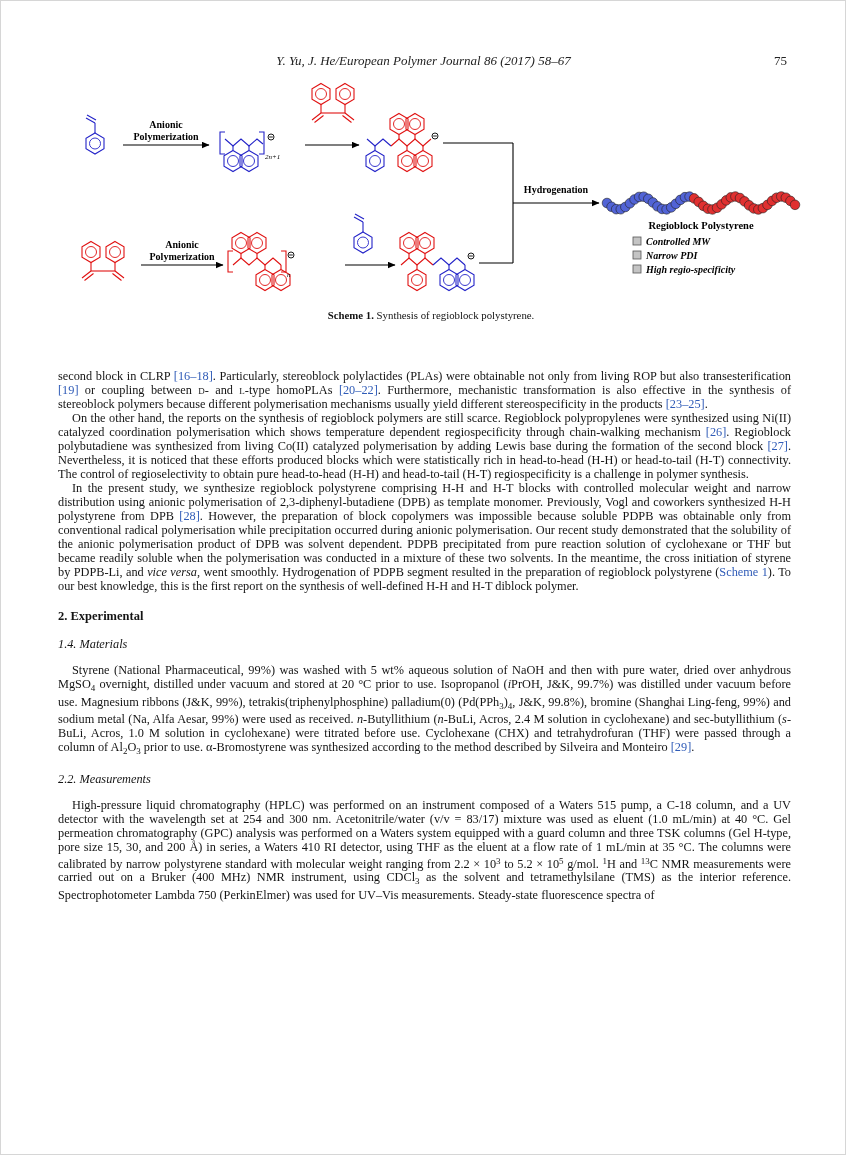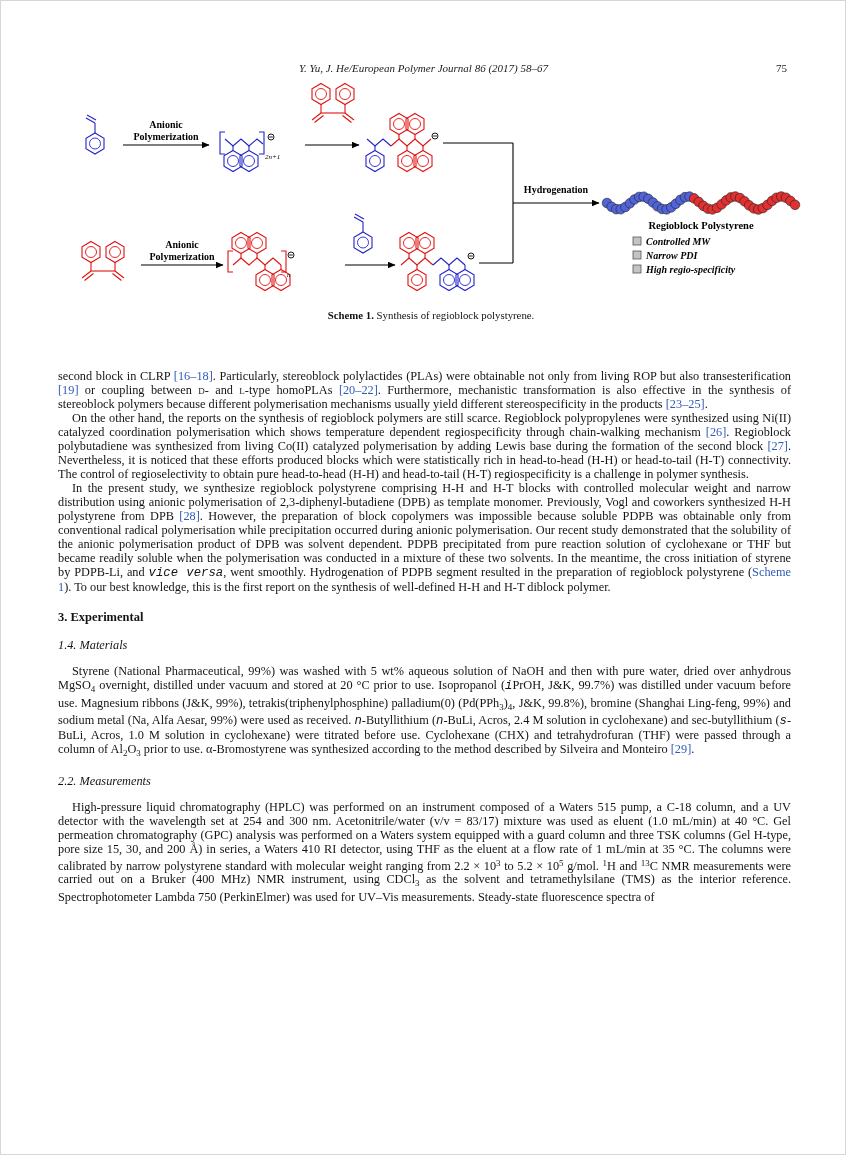--- a/index.html
+++ b/index.html
@@ -2,21 +2,21 @@
 <html style="--chem-blue: #2323c8; --chem-red: #e01111; --legend-magenta: #ff00cc; --link-blue: #2f5bb7;"><head>
 <meta charset="utf-8">
 <style>
   * { margin:0; padding:0; box-sizing:border-box; }
   html,body { background:#ffffff; }
   .page {
     position:relative; width:846px; height:1155px; background:#ffffff;
     font-family:"Liberation Serif", serif; color:#1a1a1a;
     overflow:hidden; border:1px solid #d6d6d6;
   }
-  .header { position:absolute; top:61px; left:57px; right:56px; font-size:11px; color:#222; }
+  .header { position:absolute; top:52px; left:57px; right:56px; font-size:13px; color:#222; }
   .running { display:block; text-align:center; font-style:italic; }
   .pageno { position:absolute; right:2px; top:0; font-style:normal; }
 
   figure.scheme-wrap { position:absolute; top:78px; left:0; width:100%; text-align:center;padding-left:16px; }
   svg.scheme { display:block; margin:0 auto; }
   figcaption { font-size:10.8px; color:#111; }
 
   
   .cb { stroke: var(--chem-blue,#2323c8); }
   .cr { stroke: var(--chem-red,#e01111); }
@@ -32,21 +32,21 @@
   .body {
     position:absolute; top:368px; left:57px; width:733px;
     font-size:12.3px; line-height:14px; text-align:justify; color:#141414;
   }
   .body p { text-indent:14px; }
   .body p.noindent { text-indent:0; }
   h2.sect { font-size:12.5px; font-weight:bold; margin:16px 0 14px; text-align:left; }
   h3.subsect { font-size:12.3px; font-weight:normal; font-style:italic; margin:14px 0 12px; text-align:left; }
 
   .link { color: var(--link-blue,#2f5bb7); }
-  .i { font-style:italic;font-family:Liberation Mono, monospace; }
+  .i { font-style:italic; }
   .sc { font-variant:small-caps; }
   .sub { font-size:9px; vertical-align:-2.5px; }
   .sup { font-size:9px; vertical-align:3.5px; }
 </style>
 </head>
 <body>
 
 <div class="page">
 
   <div class="header">
@@ -255,21 +255,21 @@
     <figcaption>
       <b>Scheme 1.</b><span> Synthesis of regioblock polystyrene.</span>
     </figcaption>
   </figure>
 
   <div class="body">
     <p class="noindent"><span>second block in CLRP </span><span class="link">[16–18]</span><span>. Particularly, stereoblock polylactides (PLAs) were obtainable not only from living ROP but also transesterification </span><span class="link">[19]</span><span> or coupling between </span><span class="sc">d</span><span>- and </span><span class="sc">l</span><span>-type homoPLAs </span><span class="link">[20–22]</span><span>. Furthermore, mechanistic transformation is also effective in the synthesis of stereoblock polymers because different polymerisation mechanisms usually yield different stereospecificity in the products </span><span class="link">[23–25]</span><span>.</span></p>
     <p><span>On the other hand, the reports on the synthesis of regioblock polymers are still scarce. Regioblock polypropylenes were synthesized using Ni(II) catalyzed coordination polymerisation which shows temperature dependent regiospecificity through chain-walking mechanism </span><span class="link">[26]</span><span>. Regioblock polybutadiene was synthesized from living Co(II) catalyzed polymerisation by adding Lewis base during the formation of the second block </span><span class="link">[27]</span><span>. Nevertheless, it is noticed that these efforts produced blocks which were statistically rich in head-to-head (H-H) or head-to-tail (H-T) connectivity. The control of regioselectivity to obtain pure head-to-head (H-H) and head-to-tail (H-T) regiospecificity is a challenge in polymer synthesis.</span></p>
     <p><span>In the present study, we synthesize regioblock polystyrene comprising H-H and H-T blocks with controlled molecular weight and narrow distribution using anionic polymerisation of 2,3-diphenyl-butadiene (DPB) as template monomer. Previously, Vogl and coworkers synthesized H-H polystyrene from DPB </span><span class="link">[28]</span><span>. However, the preparation of block copolymers was impossible because soluble PDPB was obtainable only from conventional radical polymerisation while precipitation occurred during anionic polymerisation. Our recent study demonstrated that the solubility of the anionic polymerisation product of DPB was solvent dependent. PDPB precipitated from pure reaction solution of cyclohexane or THF but became readily soluble when the polymerisation was conducted in a mixture of these two solvents. In the meantime, the cross initiation of styrene by PDPB-Li, and </span><span class="i">vice versa</span><span>, went smoothly. Hydrogenation of PDPB segment resulted in the preparation of regioblock polystyrene (</span><span class="link">Scheme 1</span><span>). To our best knowledge, this is the first report on the synthesis of well-defined H-H and H-T diblock polymer.</span></p>
 
-    <h2 class="sect">3. Experimental</h2>
+    <h2 class="sect">2. Experimental</h2>
 
     <h3 class="subsect">1.4. Materials</h3>
     <p><span>Styrene (National Pharmaceutical, 99%) was washed with 5 wt% aqueous solution of NaOH and then with pure water, dried over anhydrous MgSO</span><span class="sub">4</span><span> overnight, distilled under vacuum and stored at 20 °C prior to use. Isopropanol (</span><span class="i">i</span><span>PrOH, J&amp;K, 99.7%) was distilled under vacuum before use. Magnesium ribbons (J&amp;K, 99%), tetrakis(triphenylphosphine) palladium(0) (Pd(PPh</span><span class="sub">3</span><span>)</span><span class="sub">4</span><span>, J&amp;K, 99.8%), bromine (Shanghai Ling-feng, 99%) and sodium metal (Na, Alfa Aesar, 99%) were used as received. </span><span class="i">n</span><span>-Butyllithium (</span><span class="i">n</span><span>-BuLi, Acros, 2.4 M solution in cyclohexane) and sec-butyllithium (</span><span class="i">s</span><span>-BuLi, Acros, 1.0 M solution in cyclohexane) were titrated before use. Cyclohexane (CHX) and tetrahydrofuran (THF) were passed through a column of Al</span><span class="sub">2</span><span>O</span><span class="sub">3</span><span> prior to use. α-Bromostyrene was synthesized according to the method described by Silveira and Monteiro </span><span class="link">[29]</span><span>.</span></p>
 
     <h3 class="subsect">2.2. Measurements</h3>
     <p><span>High-pressure liquid chromatography (HPLC) was performed on an instrument composed of a Waters 515 pump, a C-18 column, and a UV detector with the wavelength set at 254 and 300 nm. Acetonitrile/water (v/v = 83/17) mixture was used as eluent (1.0 mL/min) at 40 °C. Gel permeation chromatography (GPC) analysis was performed on a Waters system equipped with a guard column and three TSK columns (Gel H-type, pore size 15, 30, and 200 Å) in series, a Waters 410 RI detector, using THF as the eluent at a flow rate of 1 mL/min at 35 °C. The columns were calibrated by narrow polystyrene standard with molecular weight ranging from 2.2 × 10</span><span class="sup">3</span><span> to 5.2 × 10</span><span class="sup">5</span><span> g/mol. </span><span class="sup">1</span><span>H and </span><span class="sup">13</span><span>C NMR measurements were carried out on a Bruker (400 MHz) NMR instrument, using CDCl</span><span class="sub">3</span><span> as the solvent and tetramethylsilane (TMS) as the interior reference. Spectrophotometer Lambda 750 (PerkinElmer) was used for UV–Vis measurements. Steady-state fluorescence spectra of</span></p>
   </div>
 
 </div>
 

